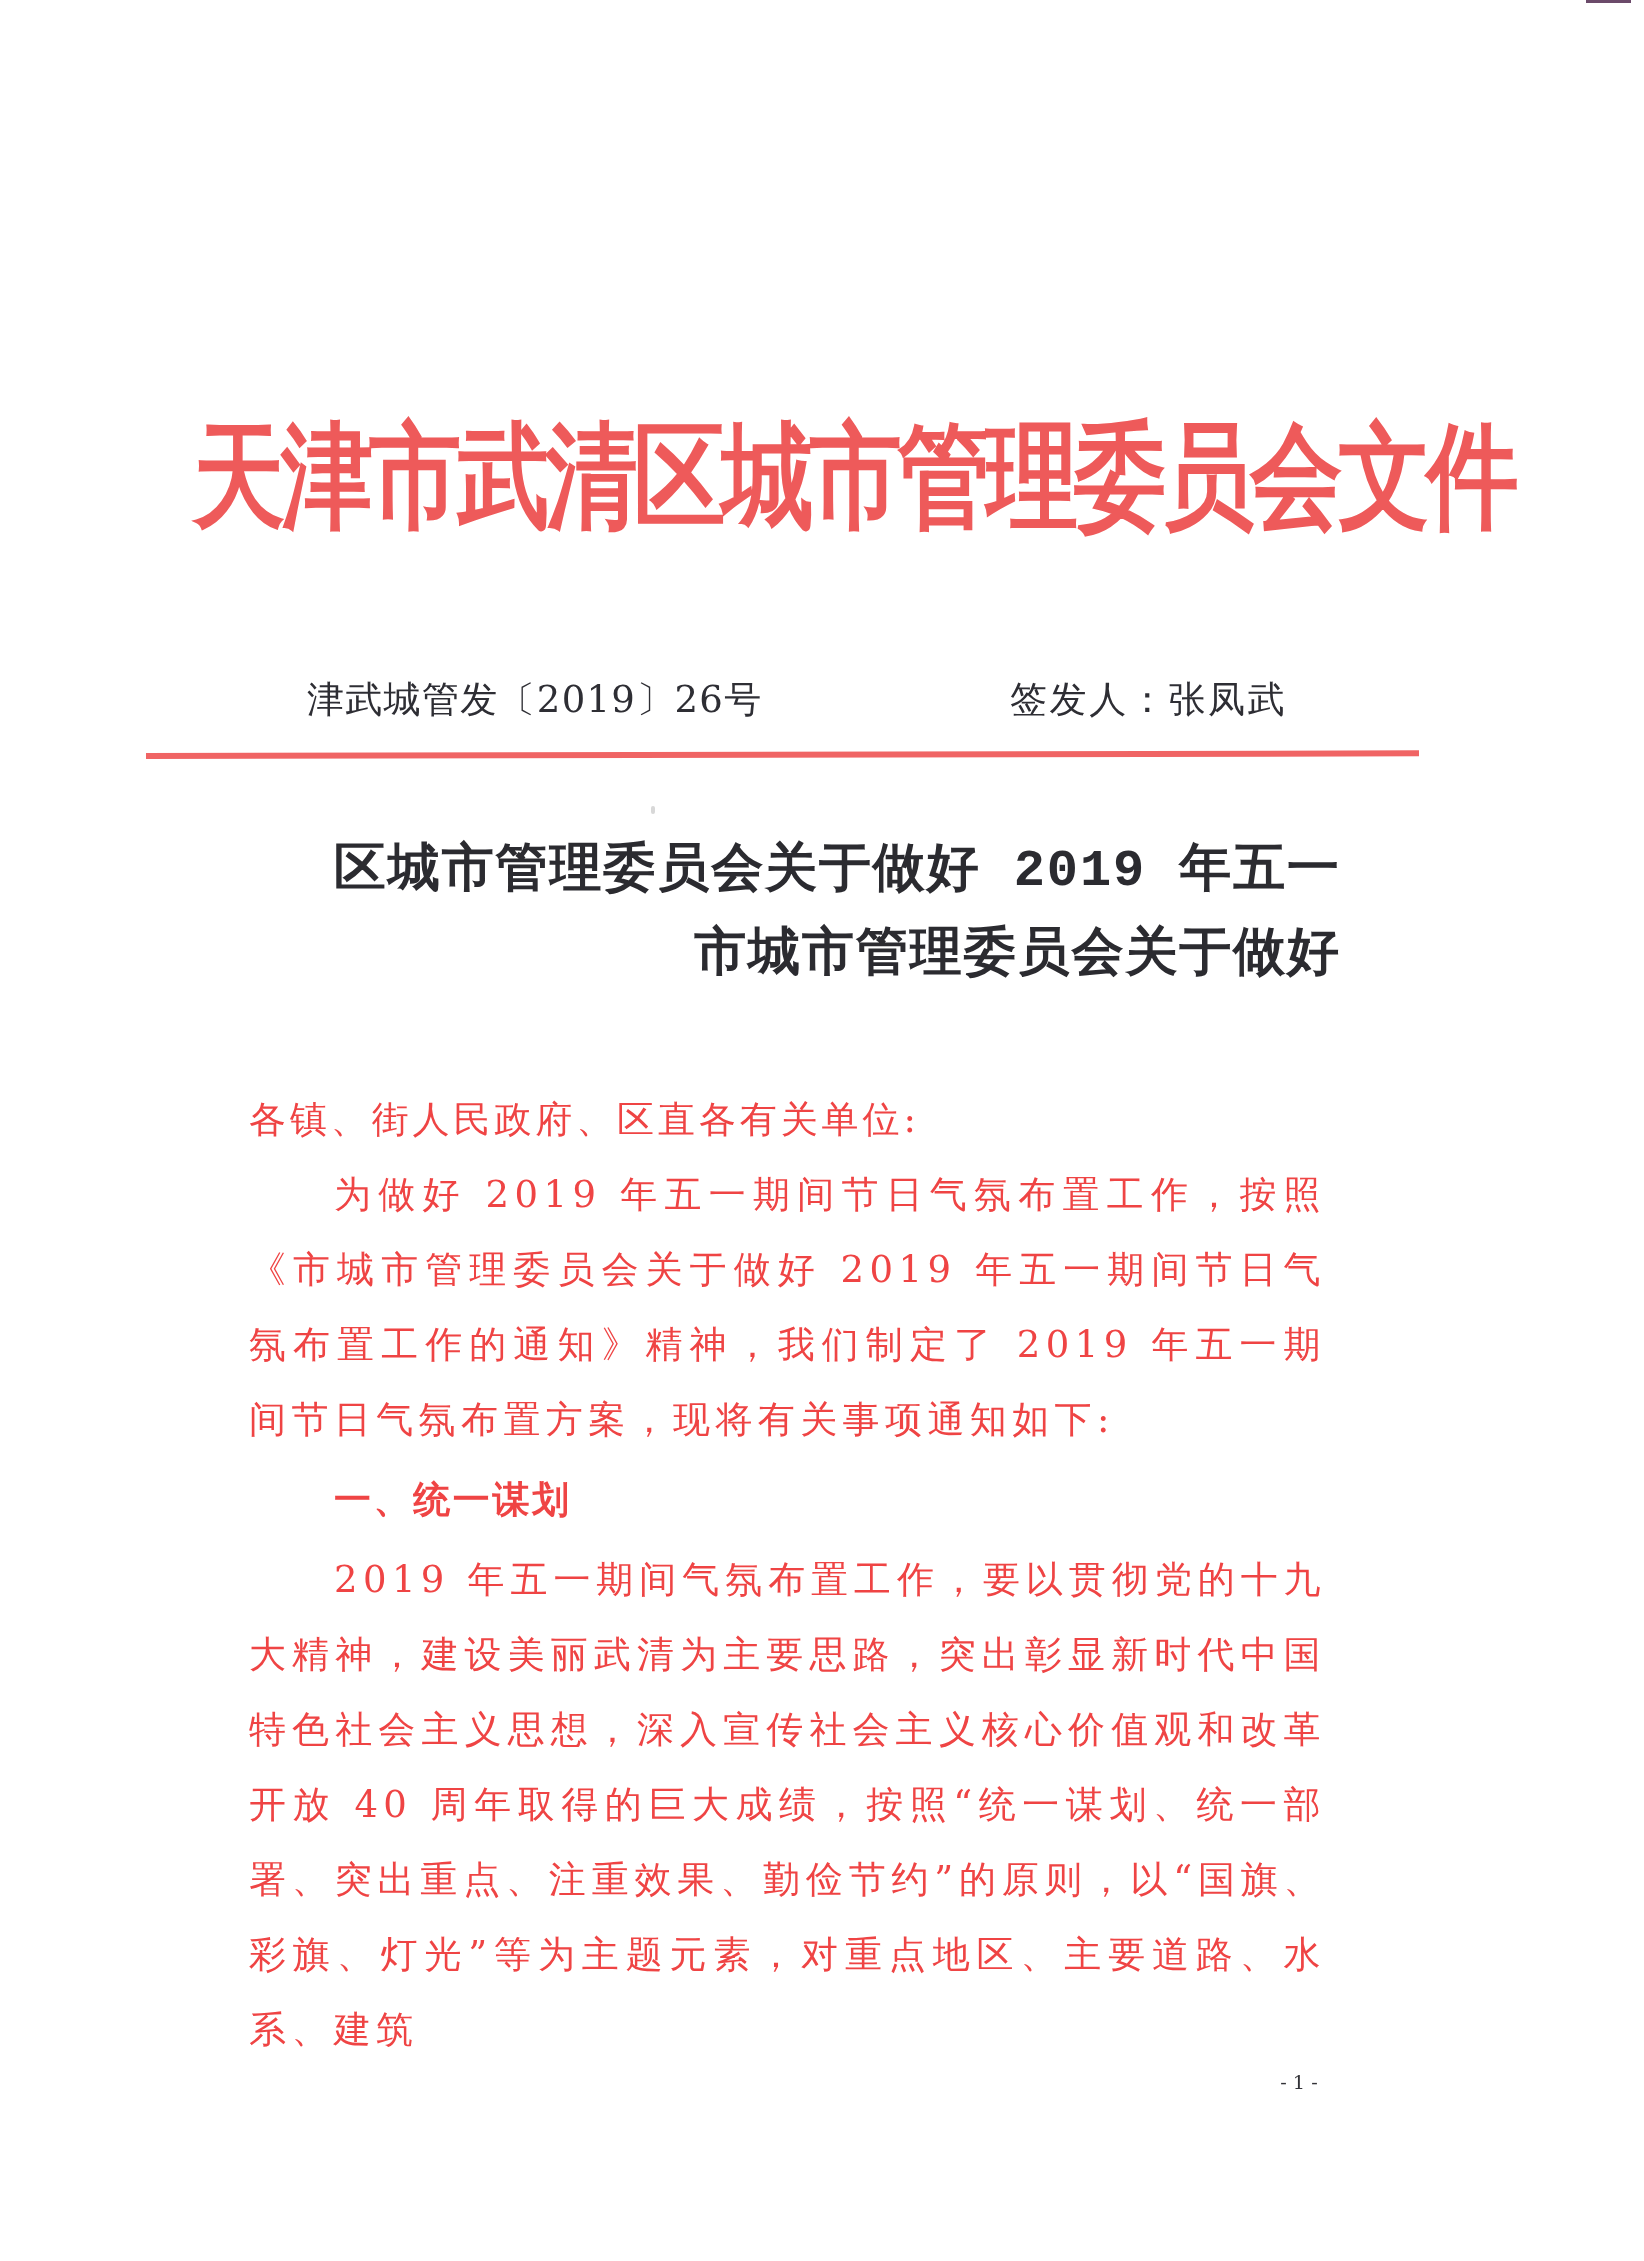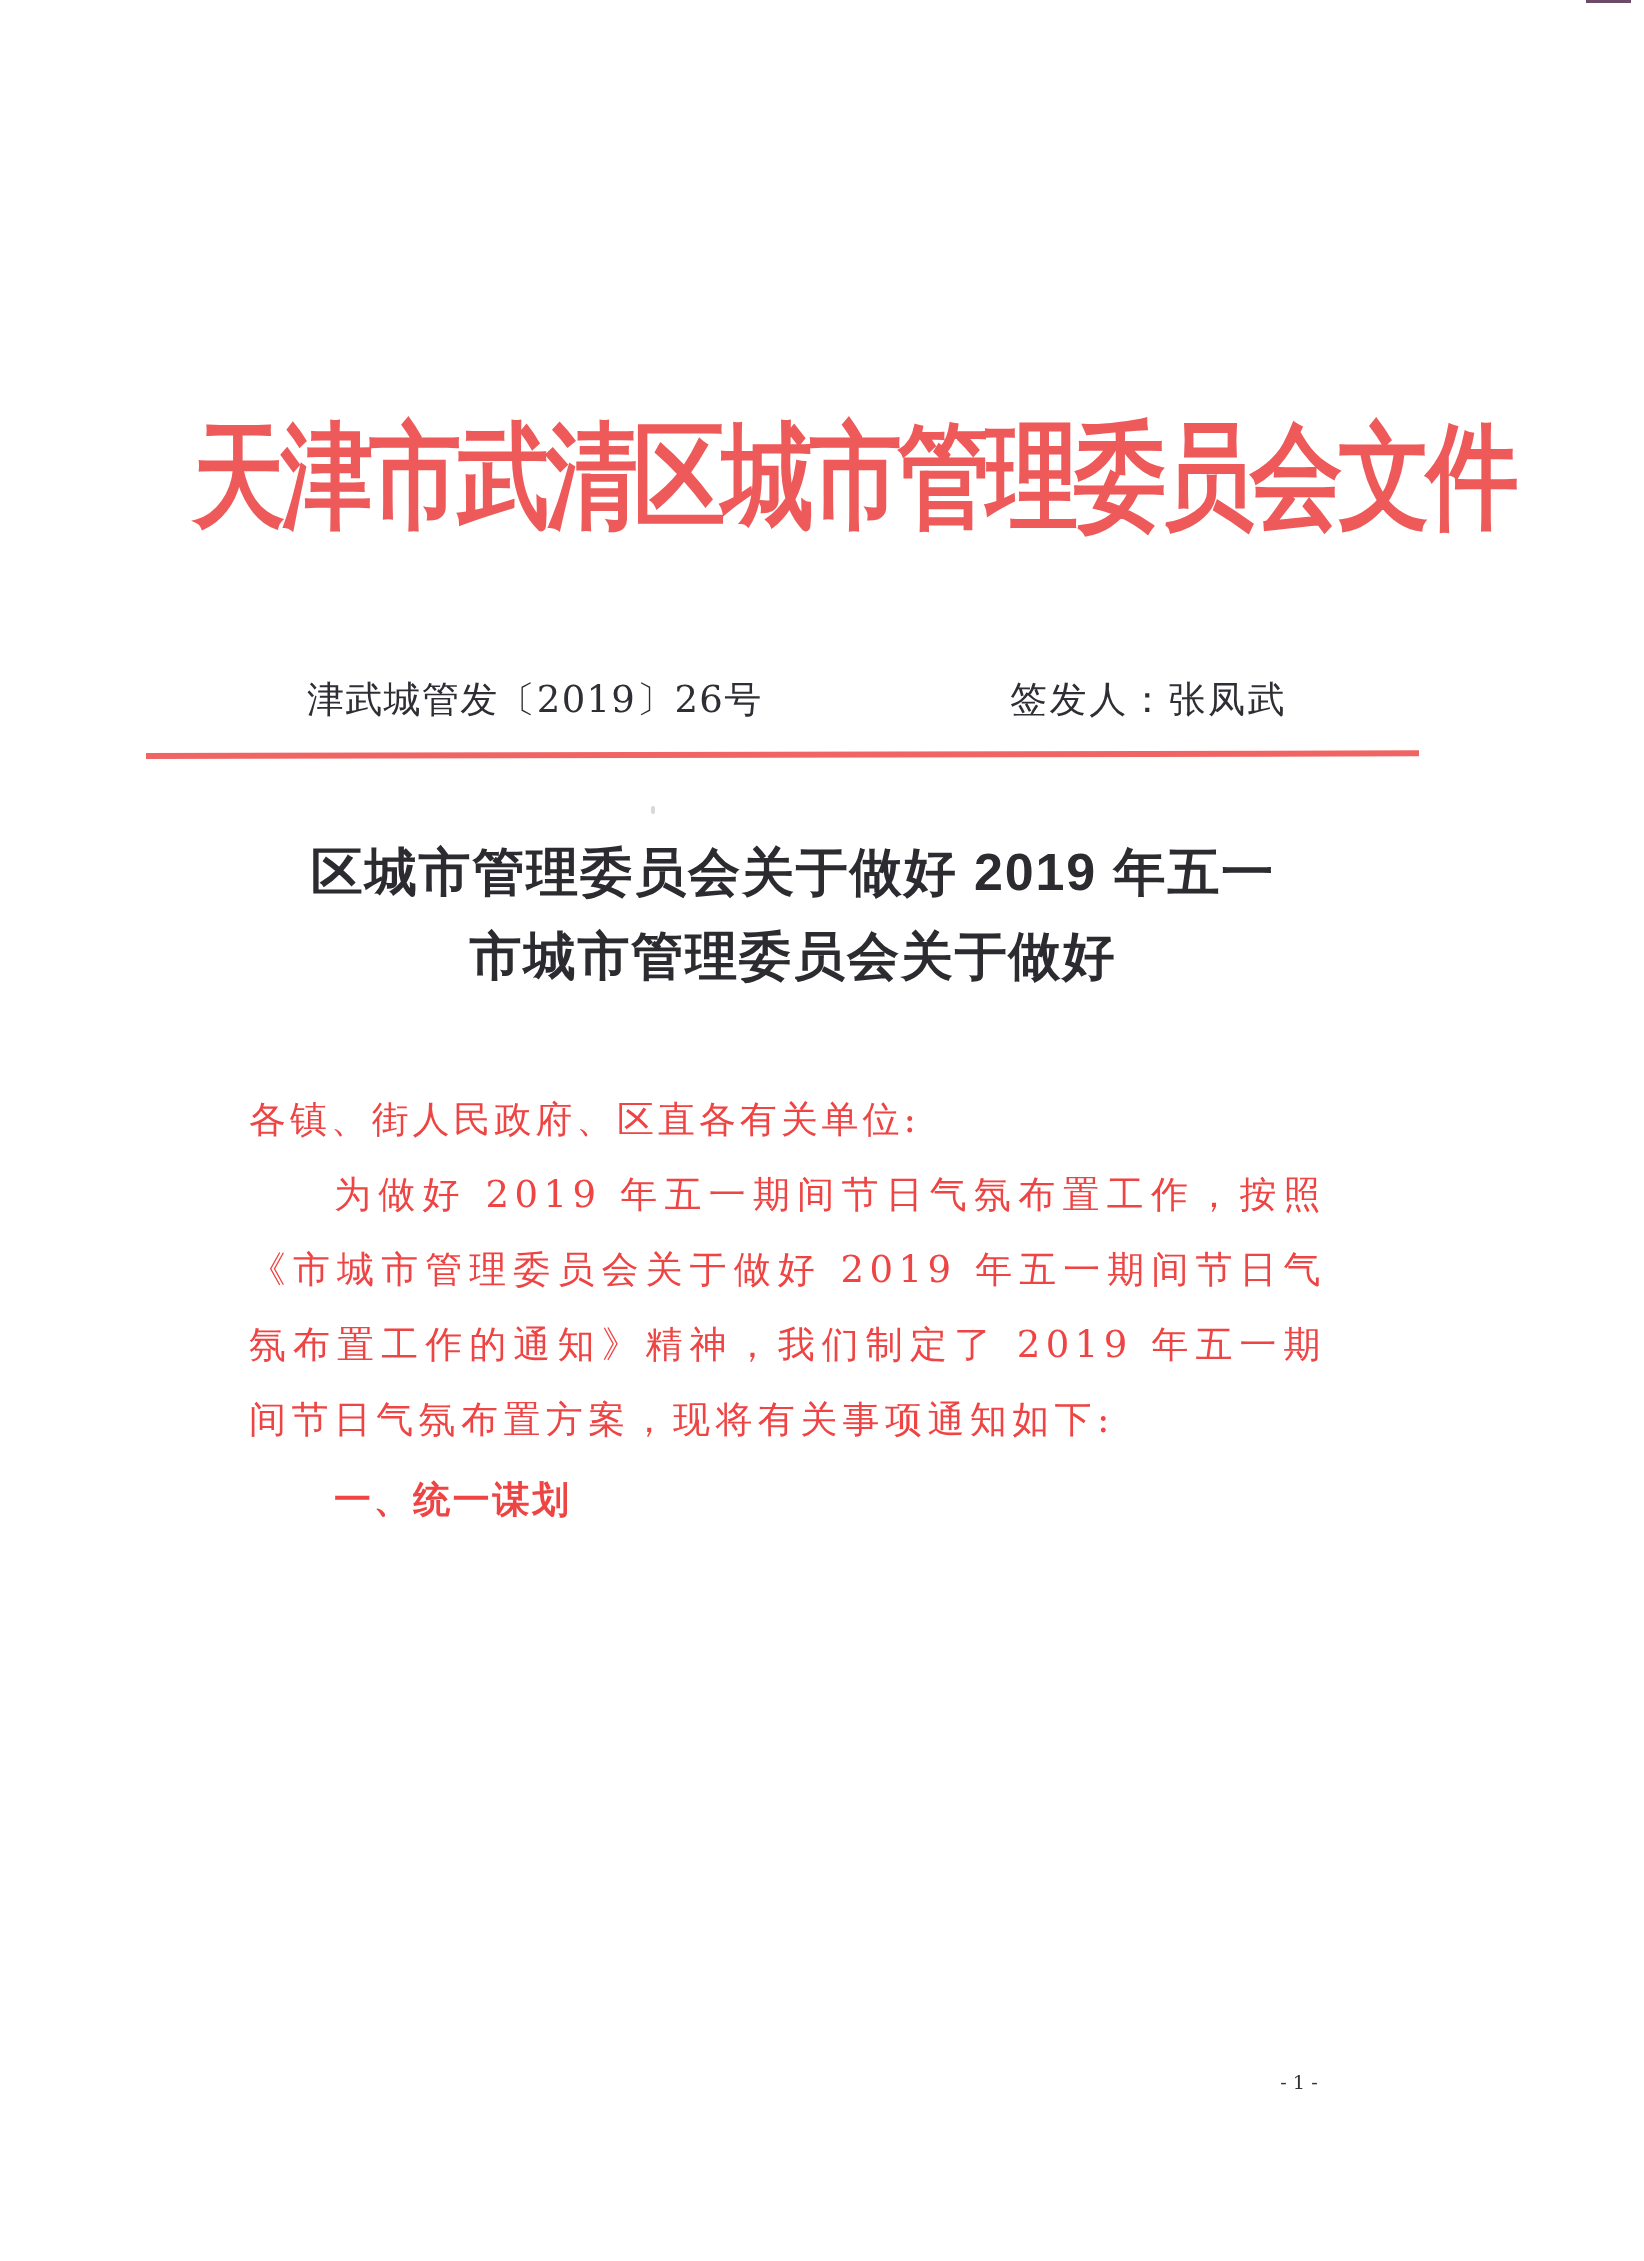--- a/index.html
+++ b/index.html
@@ -82,26 +82,26 @@
       background: #f06464;
       transform: rotate(-0.12deg);
       transform-origin: left center;
     }
     
     .doc-title {
       position: absolute;
       left: 245px;
       top: 830px;
       width: 1096px;
-      font-family: Liberation Sans, sans-serif;
+      font-family: Liberation Mono, monospace;
       font-weight: bold;
       font-size: 52px;
       line-height: 84px;
       color: #2b2b30;
-      text-align: center;
+      text-align: right;
     }
     .doc-title .tline {
       display: block;
       white-space: nowrap;
       letter-spacing: 1.9px;
     }
     
     .body-text {
       position: absolute;
       left: 249px;
@@ -175,18 +175,19 @@
 
   <div class="doc-title">
     <span class="tline">区城市管理委员会关于做好 2019 年五一</span>
     <span class="tline">市城市管理委员会关于做好</span>
   </div>
 
   <div class="body-text">
     <p class="salutation">各镇、街人民政府、区直各有关单位:</p>
     <p class="para">为做好 2019 年五一期间节日气氛布置工作，按照《市城市管理委员会关于做好 2019 年五一期间节日气氛布置工作的通知》精神，我们制定了 2019 年五一期间节日气氛布置方案，现将有关事项通知如下:</p>
     <p class="section-heading">一、统一谋划</p>
+    <p class="para">2019 年五一期间气氛布置工作，要以贯彻党的十九大精神，建设美丽武清为主要思路，突出彰显新时代中国特色社会主义思想，深入宣传社会主义核心价值观和改革开放 40 周年取得的巨大成绩，按照“统一谋划、统一部署、突出重点、注重效果、勤俭节约”的原则，以“国旗、彩旗、灯光”等为主题元素，对重点地区、主要道路、水系、建筑</p>
   </div>
 
   <div class="page-number">- 1 -</div>
 
 </div>
 
 
 </body></html>

